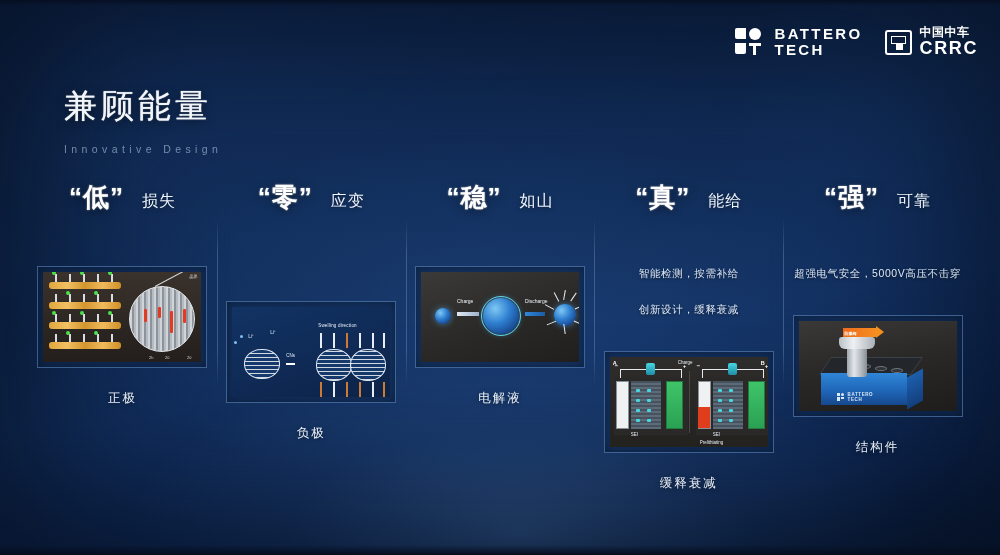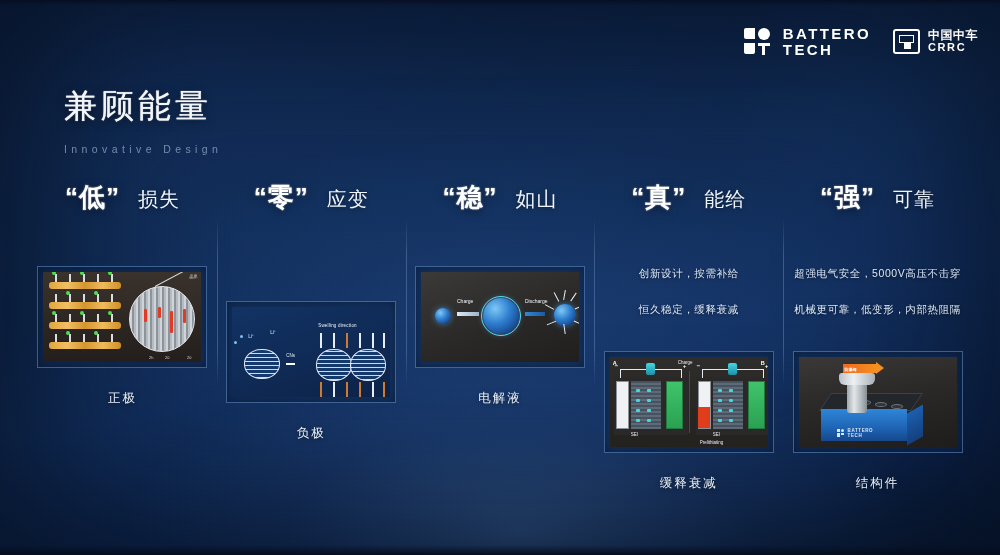--- a/index.html
+++ b/index.html
@@ -50,21 +50,21 @@
   .bt-l2 { font-size:15px; }
   .crrc { display:flex; align-items:center; gap:8px; }
   .crrc-mark { width:27px; height:25px; border:2px solid #fff; border-radius:3px;
     position:relative; }
   .crrc-mark::before { content:""; position:absolute; left:4px; top:4px; right:4px; height:6px;
     border:1.5px solid #fff; }
   .crrc-mark::after { content:""; position:absolute; left:9px; bottom:3px; width:7px; height:6px;
     background:#fff; }
   .crrc-text { line-height:1.08; color:#fff; }
   .crrc-cn { font-size:12px; font-weight:700; letter-spacing:.5px; }
-  .crrc-en { font-size:11px; font-weight:700; letter-spacing:1.6px; }
+  .crrc-en { font-size:18px; font-weight:700; letter-spacing:1.6px; }
 
   
   .title-block { position:absolute; left:64px; top:84px; }
   .title-cn {
     font-size:33px; color:#f2f6fb; letter-spacing:4px; font-weight:500;
     text-shadow:0 0 1px rgba(255,255,255,.9), 0 2px 10px rgba(0,0,0,.55);
   }
   .title-en {
     margin-top:14px; font-size:10.5px; letter-spacing:4.4px;
     color:rgba(176,198,226,0.62); font-weight:400;
@@ -80,21 +80,21 @@
   }
   .head {
     height:52px; display:flex; align-items:baseline; justify-content:center;
     white-space:nowrap;
   }
   .head .big {
     font-size:26px; color:#ffffff; font-weight:700; letter-spacing:1px;
     text-shadow:0 0 2px rgba(255,255,255,.55), 0 2px 8px rgba(0,0,0,.5);
   }
   .head .small {
-    font-size:20px; color:#eef4fb; font-weight:500; letter-spacing:1px;
+    font-size:16px; color:#eef4fb; font-weight:500; letter-spacing:1px;
     text-shadow:0 1px 5px rgba(0,0,0,.45); margin-left:18px;
   }
 
   .lines { margin-top:35px; display:flex; flex-direction:column; gap:22px; align-items:center; }
   .line {
     font-size:10.5px; color:#dbe7f6; letter-spacing:.6px; white-space:nowrap;
     text-shadow:0 1px 3px rgba(0,0,0,.55);
   }
 
   
@@ -370,22 +370,22 @@
       </div>
       <div class="cap">电解液</div>
     </div>
 
     <div class="col">
       <div class="head">
         <span class="big">“真”</span>
         <span class="small">能给</span>
       </div>
       <div class="lines">
-        <div class="line">创新设计，按需补给</div>
-        <div class="line">恒久稳定，缓释衰减</div>
+        <div class="line">智能检测，按需补给</div>
+        <div class="line">创新设计，缓释衰减</div>
       </div>
       <div class="fig">
         <div class="fig-in f4">
           <div class="lt" style="left:3px;top:3px">A</div>
           <div class="lt" style="right:3px;top:3px">B</div>
           <div class="tt" style="left:68px;top:3px">Charge</div>
           <div class="div"></div>
 
           <div class="cell" style="left:4px">
             <div class="an" style="left:2px"></div>
@@ -437,21 +437,20 @@
       <div class="cap">缓释衰减</div>
     </div>
 
     <div class="col">
       <div class="head">
         <span class="big">“强”</span>
         <span class="small">可靠</span>
       </div>
       <div class="lines">
         <div class="line">超强电气安全，5000V高压不击穿</div>
-        <div class="line">机械更可靠，低变形，内部热阻隔</div>
       </div>
       <div class="fig">
         <div class="fig-in f5">
           <div class="box-top"></div>
           <div class="cells">
             <i style="left:0;top:0"></i>
               <i style="left:16px;top:2px"></i>
               <i style="left:32px;top:4px"></i>
           </div>
           <div class="box-front"></div>

